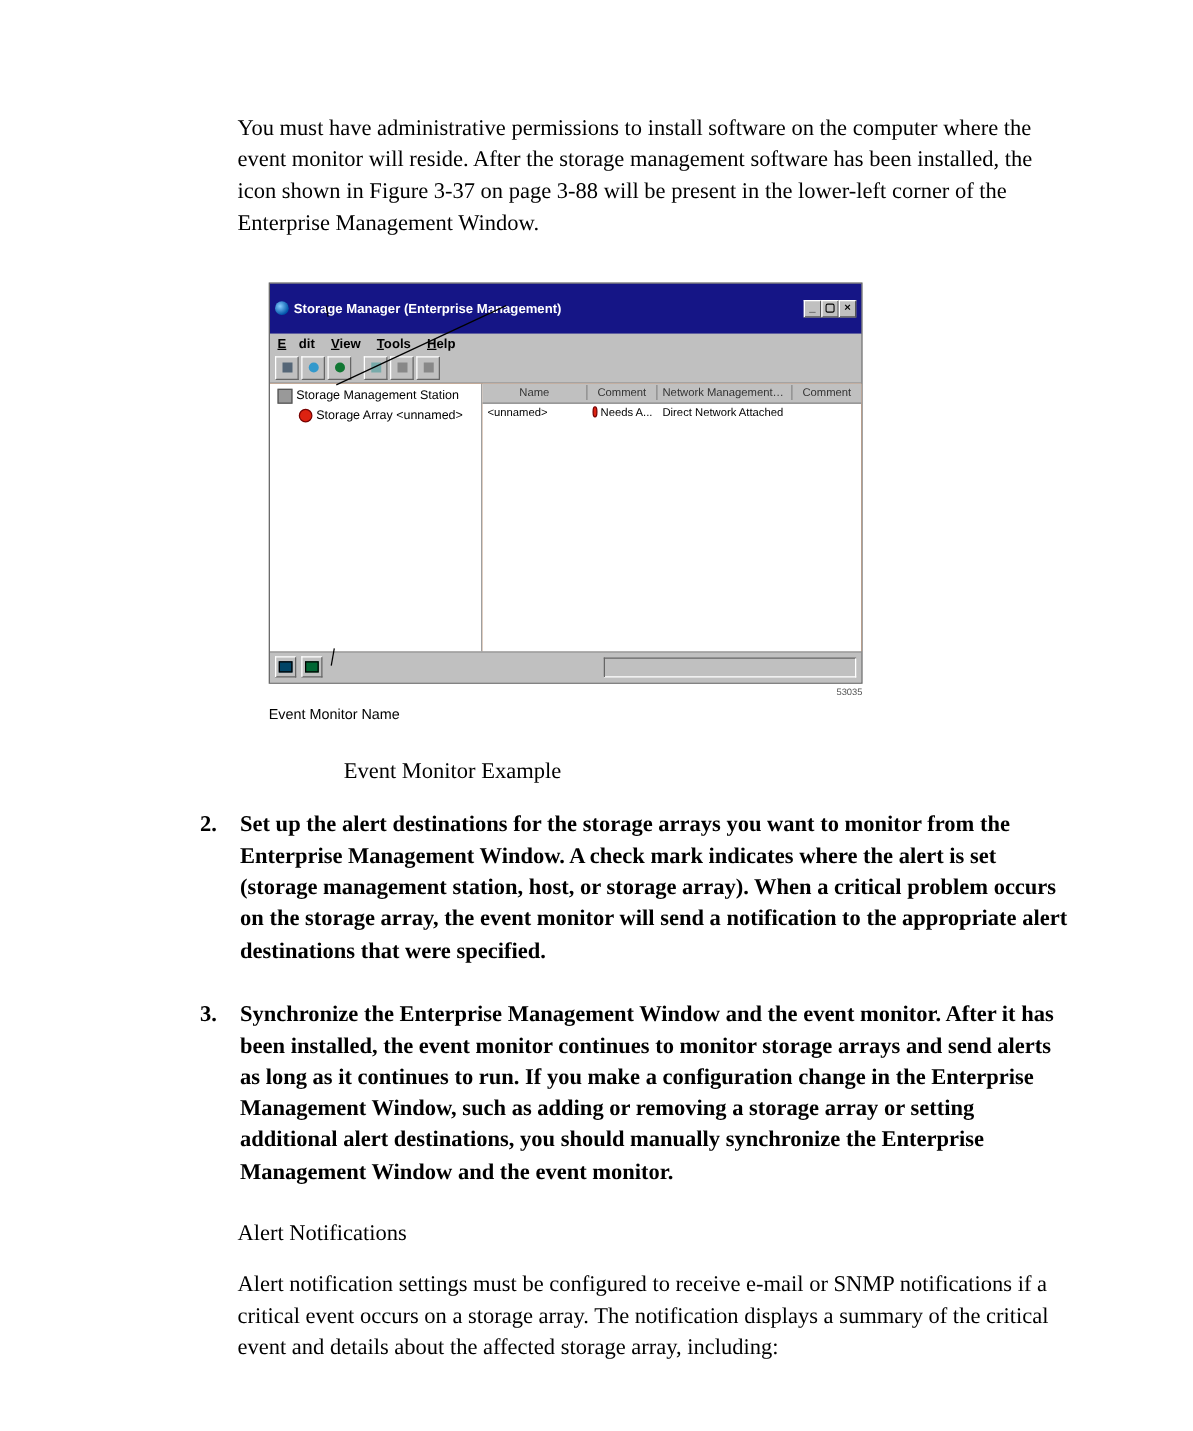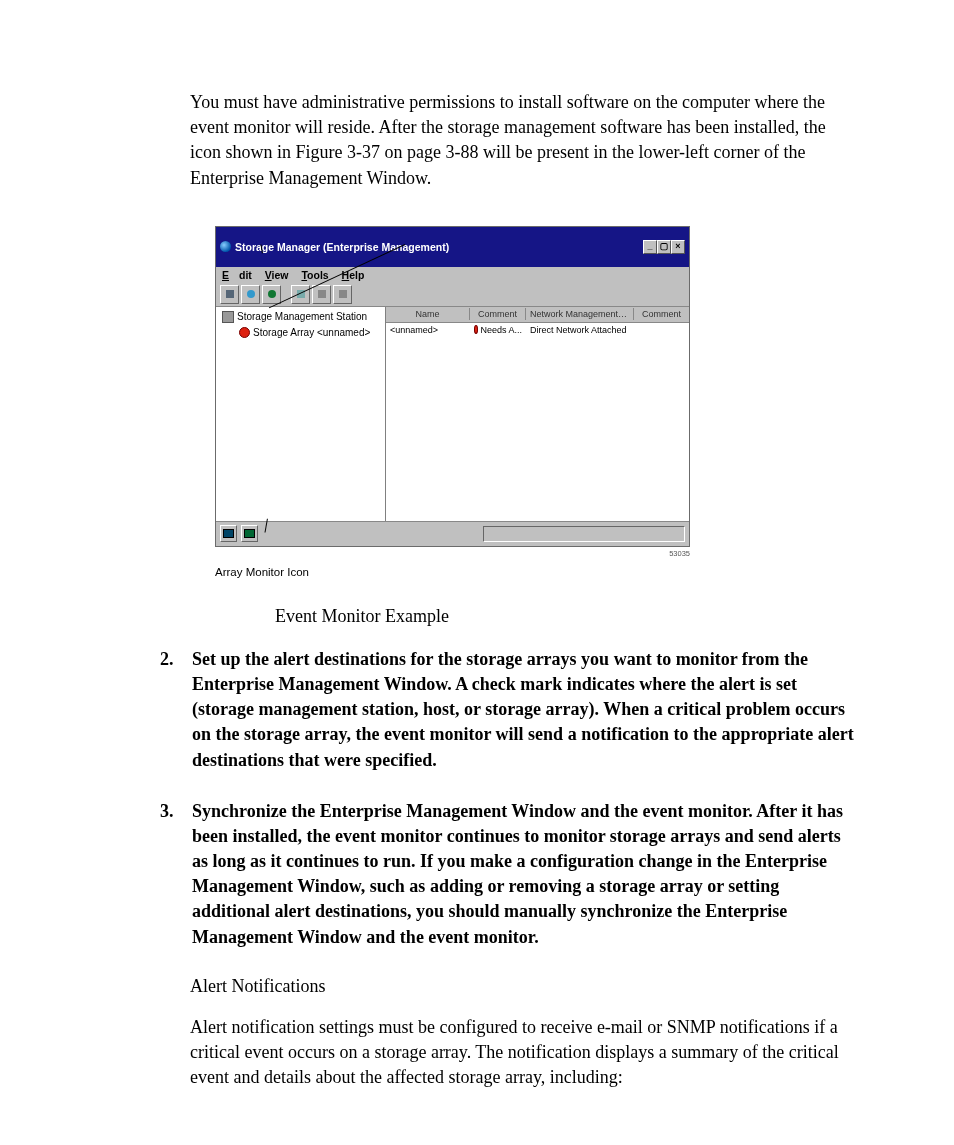--- a/index.html
+++ b/index.html
@@ -311,21 +311,21 @@
           </span>
         <span class="sicon">
             <span class="mon" style="background:#063;"></span>
           </span>
         <span class="spacer"></span>
         <span class="sunk"></span>
       </div>
     </div>
     <div class="tinytag">53035</div>
 
-    <div class="bottom-callout">Array Monitor Icon</div>
+    <div class="bottom-callout">Event Monitor Name</div>
     <span class="leader" style="left:50px; top:306px; width:14px; transform: rotate(-80deg);"></span>
   </div>
 
   <div class="figure-caption">Event Monitor Example</div>
 
   <div class="olist">
     <div class="item">
       <div class="num">2.</div>
       <div class="body">Set up the alert destinations for the storage arrays you want to monitor from the Enterprise Management Window. A check mark indicates where the alert is set (storage management station, host, or storage array). When a critical problem occurs on the storage array, the event monitor will send a notification to the appropriate alert destinations that were specified.</div>
     </div>

